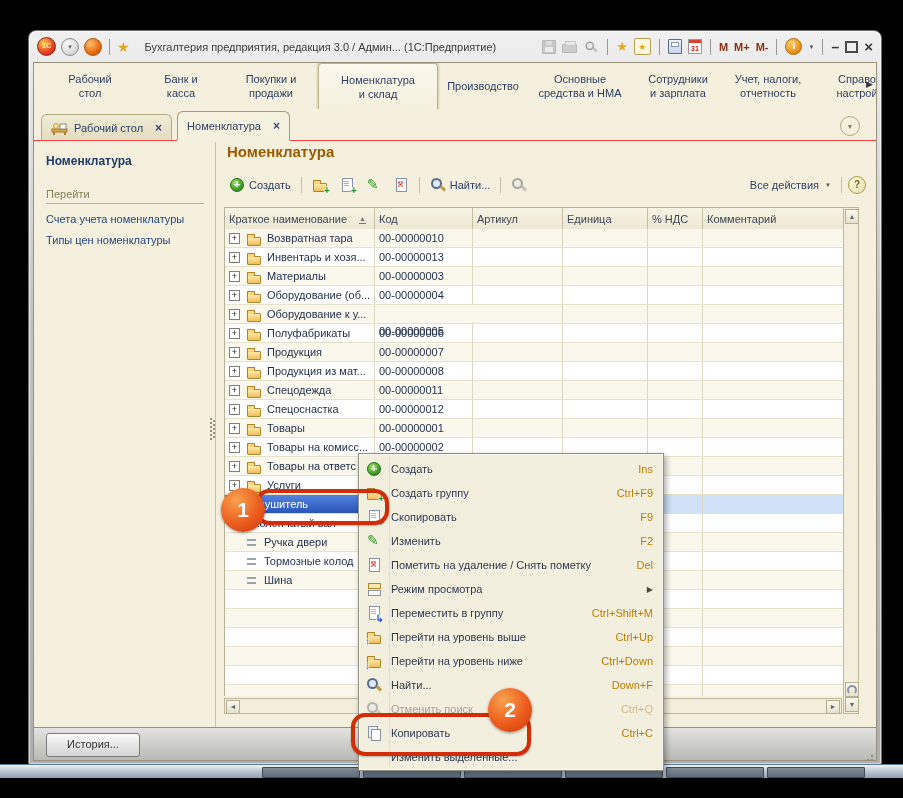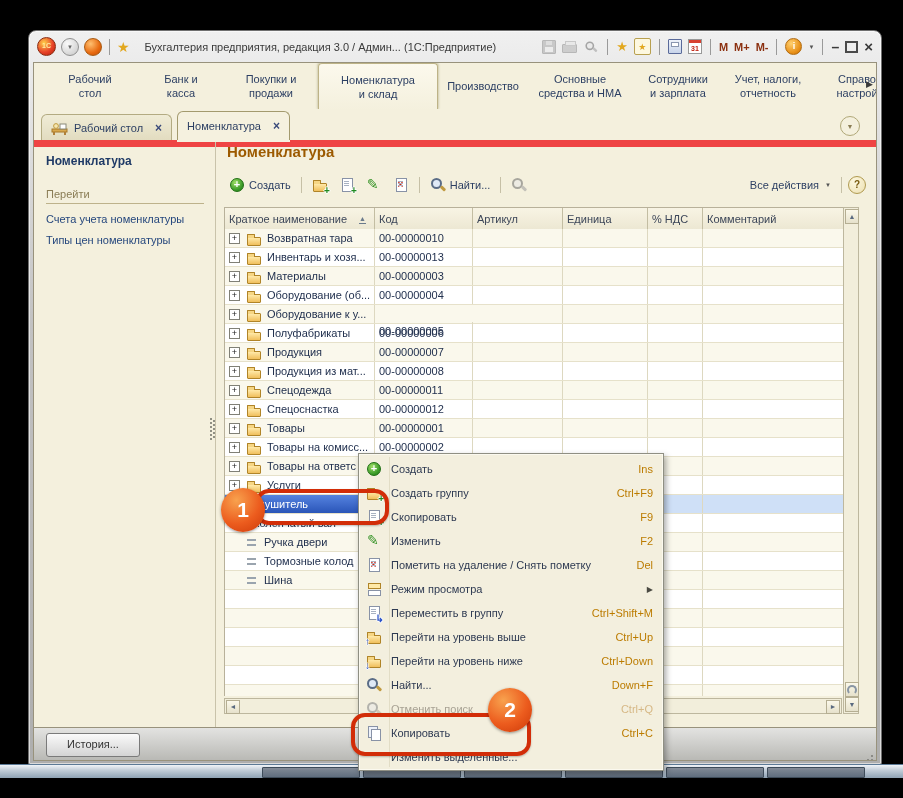--- a/index.html
+++ b/index.html
@@ -48,21 +48,21 @@
   .appbody{position:absolute;left:4px;right:4px;top:31px;bottom:3px;background:#f4f0dd;border:1px solid #98927c;overflow:hidden;}
 
   .section-tabs{position:absolute;left:0;top:0;right:0;height:46px;display:flex;padding-left:8px;overflow:hidden;}
   .stab{height:100%;display:flex;flex-direction:column;align-items:center;justify-content:center;
     font-size:11px;line-height:14px;color:#2c3f63;text-align:center;flex:0 0 auto;cursor:default;}
   .stab.active{background:linear-gradient(#fcf9ed,#f4f0dd);border:1px solid #bdb387;border-bottom:none;
     border-radius:4px 4px 0 0;box-shadow:-1px -1px 2px rgba(120,110,60,.25),1px -1px 2px rgba(120,110,60,.25);}
   .tab-overflow{position:absolute;right:3px;top:16px;font-size:9px;color:#3a3a3a;}
 
   .subtab-bar{position:absolute;left:0;top:46px;right:0;height:31px;display:flex;align-items:flex-end;
-    padding-left:7px;border-bottom:7px solid #ef4444;}
+    padding-left:7px;border-bottom:1px solid #ef4444;}
   .subtab{display:flex;align-items:center;gap:6px;padding:0 9px;height:25px;
     background:linear-gradient(#f0ecd6,#e2dcc0);border:1px solid #b3ab82;border-bottom:none;
     border-radius:6px 6px 0 0;font-size:11px;color:#2c3f63;margin-right:5px;position:relative;}
   .subtab.active{background:#f5f1df;height:28px;border-color:#a39a6e;z-index:2;box-shadow:0 2px 0 #f5f1df;}
   .stclose{font-weight:bold;color:#3a4a7a;font-size:12px;margin-left:6px;}
   .tab-list-btn{position:absolute;right:16px;top:7px;width:18px;height:18px;border:1px solid #b0a878;
     border-radius:50%;color:#8a7d55;display:flex;align-items:center;justify-content:center;font-size:7px;}
 
   .content{position:absolute;left:0;right:0;top:77px;bottom:32px;}
   .vline{position:absolute;left:181px;top:0;bottom:0;width:1px;background:#c9c3aa;}

